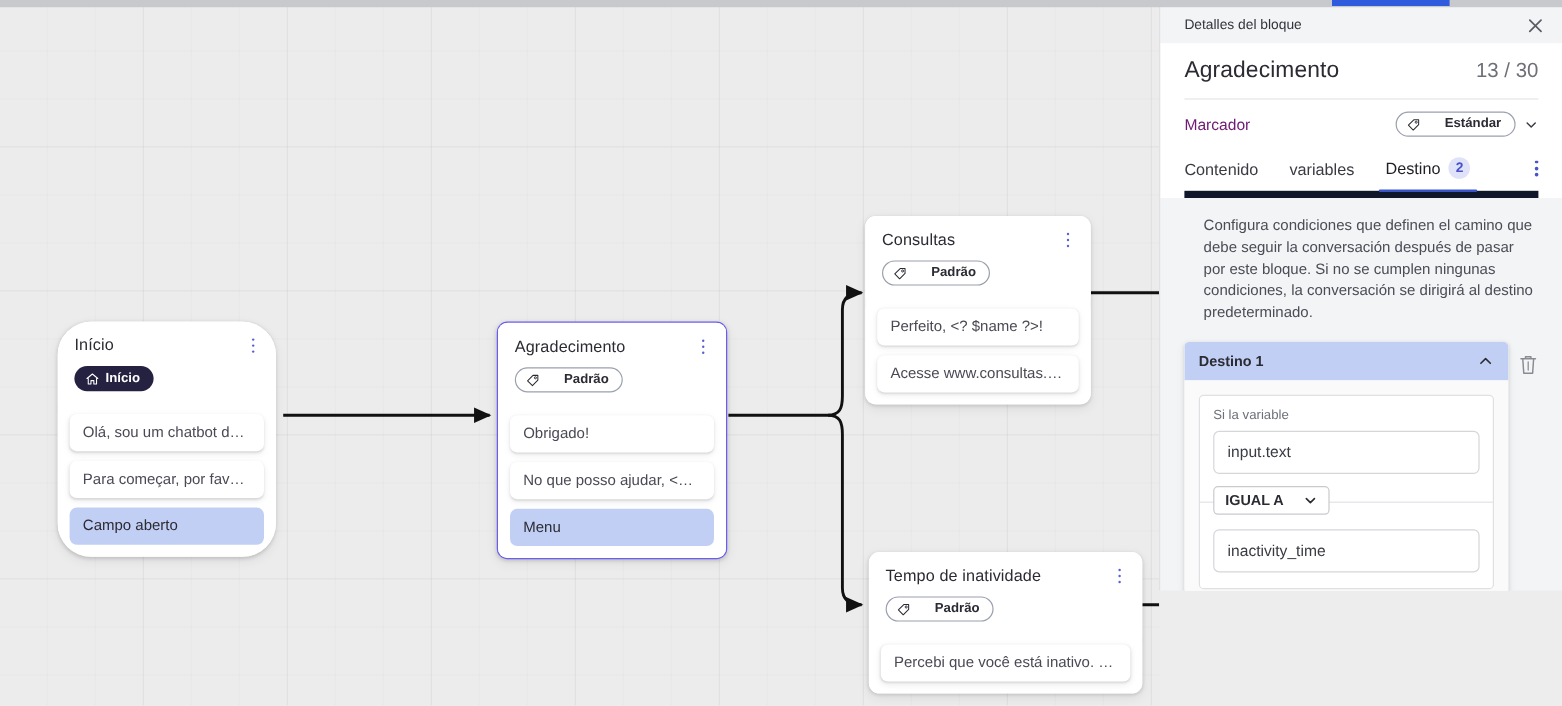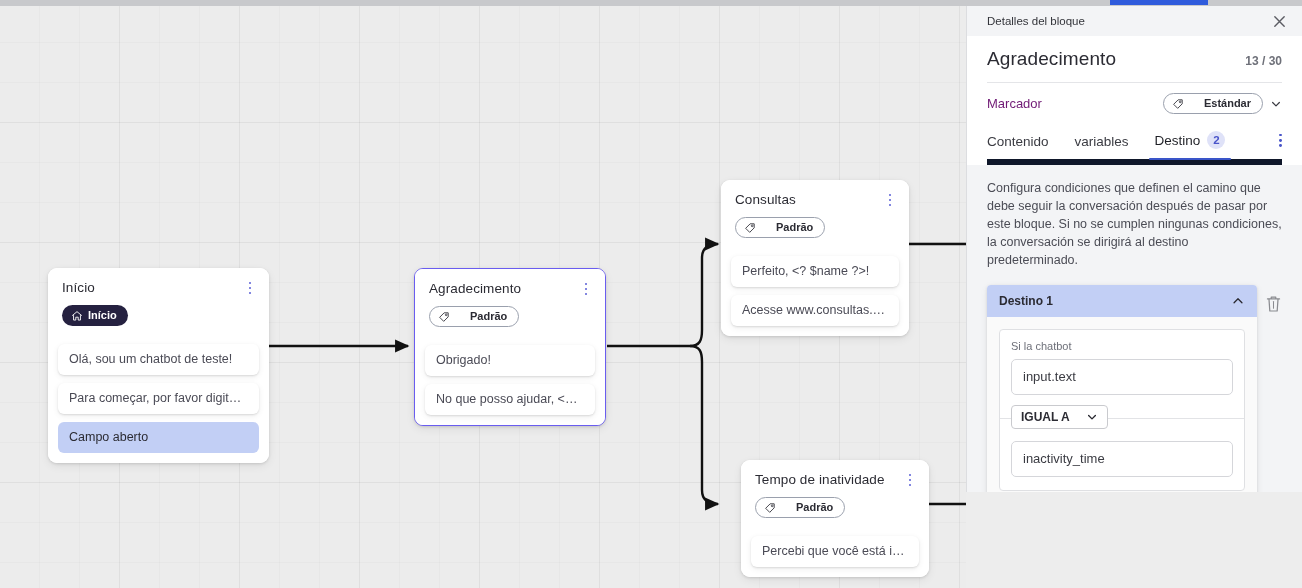--- a/index.html
+++ b/index.html
@@ -96,21 +96,21 @@
   }
   .panel-head-title{font-size:11.5px;color:#33343a;line-height:14px;}
   .close-x{width:18px;height:18px;cursor:pointer;display:flex;align-items:center;justify-content:center;}
 
   .panel-white{background:#fff;padding:0 20px;}
   .title-row{
     display:flex;align-items:baseline;justify-content:space-between;
     padding:12px 0 12px 0;border-bottom:1px solid #e4e5e8;
   }
   .block-name{font-size:19px;color:#2b2b33;font-weight:400;letter-spacing:.1px;}
-  .char-count{font-size:12px;color:#6e7079;white-space:nowrap;font-weight:bold;}
+  .char-count{font-size:17px;color:#6e7079;white-space:nowrap;}
 
   .marker-row{display:flex;align-items:center;justify-content:space-between;padding:10px 0 12px;}
   .marker-label{font-size:13px;color:#701a75;}
   .marker-right{display:flex;align-items:center;gap:7px;}
   .chev-sm{width:12px;height:12px;}
 
   .tabs{display:flex;align-items:flex-end;position:relative;border-bottom:6px solid #0f172a;}
   .tab{
     padding:5px 0 10px;margin-right:26px;font-size:13.5px;color:#3a3b42;cursor:pointer;
     position:relative;display:flex;align-items:center;gap:7px;
@@ -124,21 +124,21 @@
     width:18px;height:18px;display:inline-flex;align-items:center;justify-content:center;
     font-size:11.5px;font-weight:600;
   }
   .tabs-more{
     margin-left:auto;display:flex;flex-direction:column;gap:2.5px;align-items:center;
     padding-bottom:12px;cursor:pointer;
   }
   .tabs-more i{width:2.8px;height:2.8px;border-radius:50%;background:#4954c9;display:block;}
 
   .panel-scroll{flex:1;overflow:hidden;padding:0 20px;box-sizing:border-box;background:#f3f4f6;}
-  .desc{font-size:12.5px;color:#4b4c55;line-height:18px;padding:14px 0 16px;}
+  .desc{font-size:12.5px;color:#4b4c55;line-height:18px;padding:14px 0 16px;margin-left:16px;}
 
   .dest-wrap{display:flex;align-items:flex-start;gap:8px;}
   .dest-card{
     flex:1;background:#fff;border-radius:4px;
     box-shadow:0 1px 3px rgba(0,0,0,0.12), 0 2px 8px rgba(0,0,0,0.06);
     overflow:hidden;
   }
   .dest-header{
     background:#c2cff5;padding:9px 12px;display:flex;align-items:center;justify-content:space-between;
     cursor:pointer;
@@ -197,21 +197,21 @@
 
       <path d="M690,346 C700,346 702,340 702,330 L702,258 C702,248 708,244 718,244" stroke="#111" stroke-width="2.4" fill="none" marker-end="url(#arw)"></path>
 
       <path d="M690,346 C700,346 702,352 702,362 L702,490 C702,500 708,504 718,504" stroke="#111" stroke-width="2.4" fill="none" marker-end="url(#arw)"></path>
 
       <path d="M909,244 L966,244" stroke="#111" stroke-width="2.4" fill="none"></path>
 
       <path d="M909,504 L966,504" stroke="#111" stroke-width="2.4" fill="none"></path>
     </svg>
 
-    <div class="node" style="left:48px;top:268px;width:221px;">
+    <div class="node" style="left:48px;top:268px;width:182px;border-radius:28px;">
       <div class="node-head">
         <div class="node-title">Início</div>
         <div class="node-menu">
             <i></i>
             <i></i>
             <i></i>
           </div>
         <span class="badge-home">
           <svg width="12" height="12" viewBox="0 0 16 16">
             <path d="M8 2.2 L14 7.2 L12.6 7.2 L12.6 13.4 L9.6 13.4 L9.6 9.6 L6.4 9.6 L6.4 13.4 L3.4 13.4 L3.4 7.2 L2 7.2 Z" fill="none" stroke="#fff" stroke-width="1.2" stroke-linejoin="round"></path>
@@ -238,20 +238,21 @@
           <svg width="12" height="12" viewBox="0 0 16 16">
             <path d="M2.2 8.4 L8.2 2.4 L13.6 2.4 L13.6 7.8 L7.6 13.8 Z" fill="none" stroke="#2b2b33" stroke-width="1.15" stroke-linejoin="round"></path>
             <circle cx="10.9" cy="5.1" r="1.15" fill="none" stroke="#2b2b33" stroke-width="1.05"></circle>
           </svg>
           <span>Padrão</span>
         </span>
       </div>
       <div class="node-body">
         <div class="msg">Obrigado!</div>
         <div class="msg">No que posso ajudar, &lt;? $name ...</div>
+        <div class="msg hl">Menu</div>
       </div>
     </div>
 
     <div class="node" style="left:721px;top:180px;width:188px;">
       <div class="node-head">
         <div class="node-title">Consultas</div>
         <div class="node-menu">
             <i></i>
             <i></i>
             <i></i>
@@ -263,21 +264,21 @@
           </svg>
           <span>Padrão</span>
         </span>
       </div>
       <div class="node-body">
         <div class="msg">Perfeito, &lt;? $name ?&gt;!</div>
         <div class="msg">Acesse www.consultas.com par...</div>
       </div>
     </div>
 
-    <div class="node" style="left:741px;top:460px;width:188px;">
+    <div class="node" style="left:724px;top:460px;width:228px;">
       <div class="node-head">
         <div class="node-title">Tempo de inatividade</div>
         <div class="node-menu">
             <i></i>
             <i></i>
             <i></i>
           </div>
         <span class="badge-default">
           <svg width="12" height="12" viewBox="0 0 16 16">
             <path d="M2.2 8.4 L8.2 2.4 L13.6 2.4 L13.6 7.8 L7.6 13.8 Z" fill="none" stroke="#2b2b33" stroke-width="1.15" stroke-linejoin="round"></path>
@@ -353,21 +354,21 @@
 
           <div class="dest-header">
             <span class="dest-header-label">Destino 1</span>
             <svg width="14" height="14" viewBox="0 0 16 16">
               <path d="M3.5 10 L8 5.5 L12.5 10" fill="none" stroke="#2b2b33" stroke-width="1.5" stroke-linecap="round" stroke-linejoin="round"></path>
             </svg>
           </div>
 
           <div class="dest-body">
             <div class="cond-box">
-              <div class="cond-label">Si la chatbot</div>
+              <div class="cond-label">Si la variable</div>
               <div class="cond-input">input.text</div>
               <div class="op-row">
                 <span class="op-pill">
                   <span>IGUAL A</span>
                   <svg width="12" height="12" viewBox="0 0 16 16">
                     <path d="M3.5 6 L8 10.5 L12.5 6" fill="none" stroke="#2b2b33" stroke-width="1.8" stroke-linecap="round" stroke-linejoin="round"></path>
                   </svg>
                 </span>
               </div>
               <div class="cond-input">inactivity_time</div>

